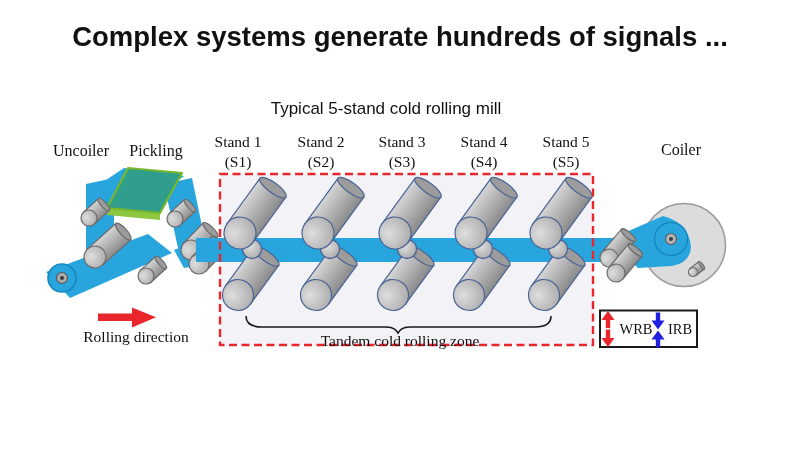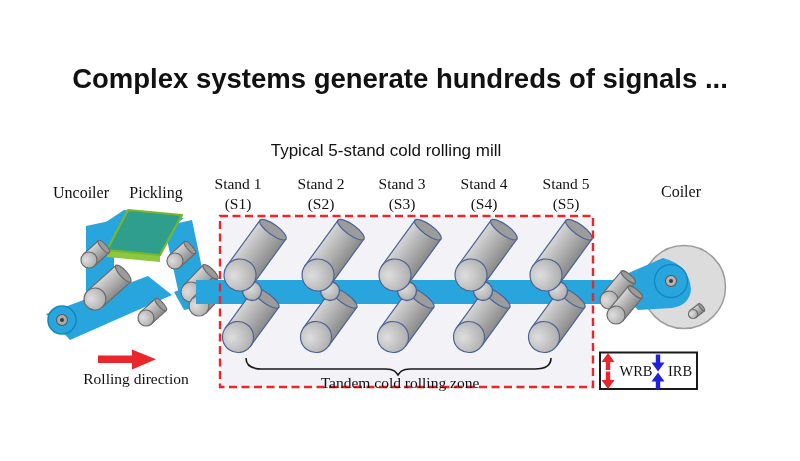--- a/index.html
+++ b/index.html
@@ -1,17 +1,17 @@
 <!DOCTYPE html>
 <html style="--strip: #29A5DE; --red: #E8262C; --legend-blue: #2120DF; --panel: #F2F2F7; --tank-teal: #2F9E8D; --tank-green: #76B82A; --roll-outline: #4A6496;"><head>
 <meta charset="utf-8">
 <style>
   html,body{margin:0;padding:0;background:#ffffff;}
   .page{position:relative;width:800px;height:362px;background:#fff;overflow:hidden;
-        font-family:"Liberation Sans",sans-serif;margin-top:42px;}
+        font-family:"Liberation Sans",sans-serif;}
   svg{display:block}
   .sans{font-family:"Liberation Sans",sans-serif;}
   .serif{font-family:"Liberation Serif",serif;}
   text{fill:#111;}
 </style>
 </head>
 <body>
 
 <div class="page">
 <svg width="800" height="461" viewBox="0 0 800 461">

